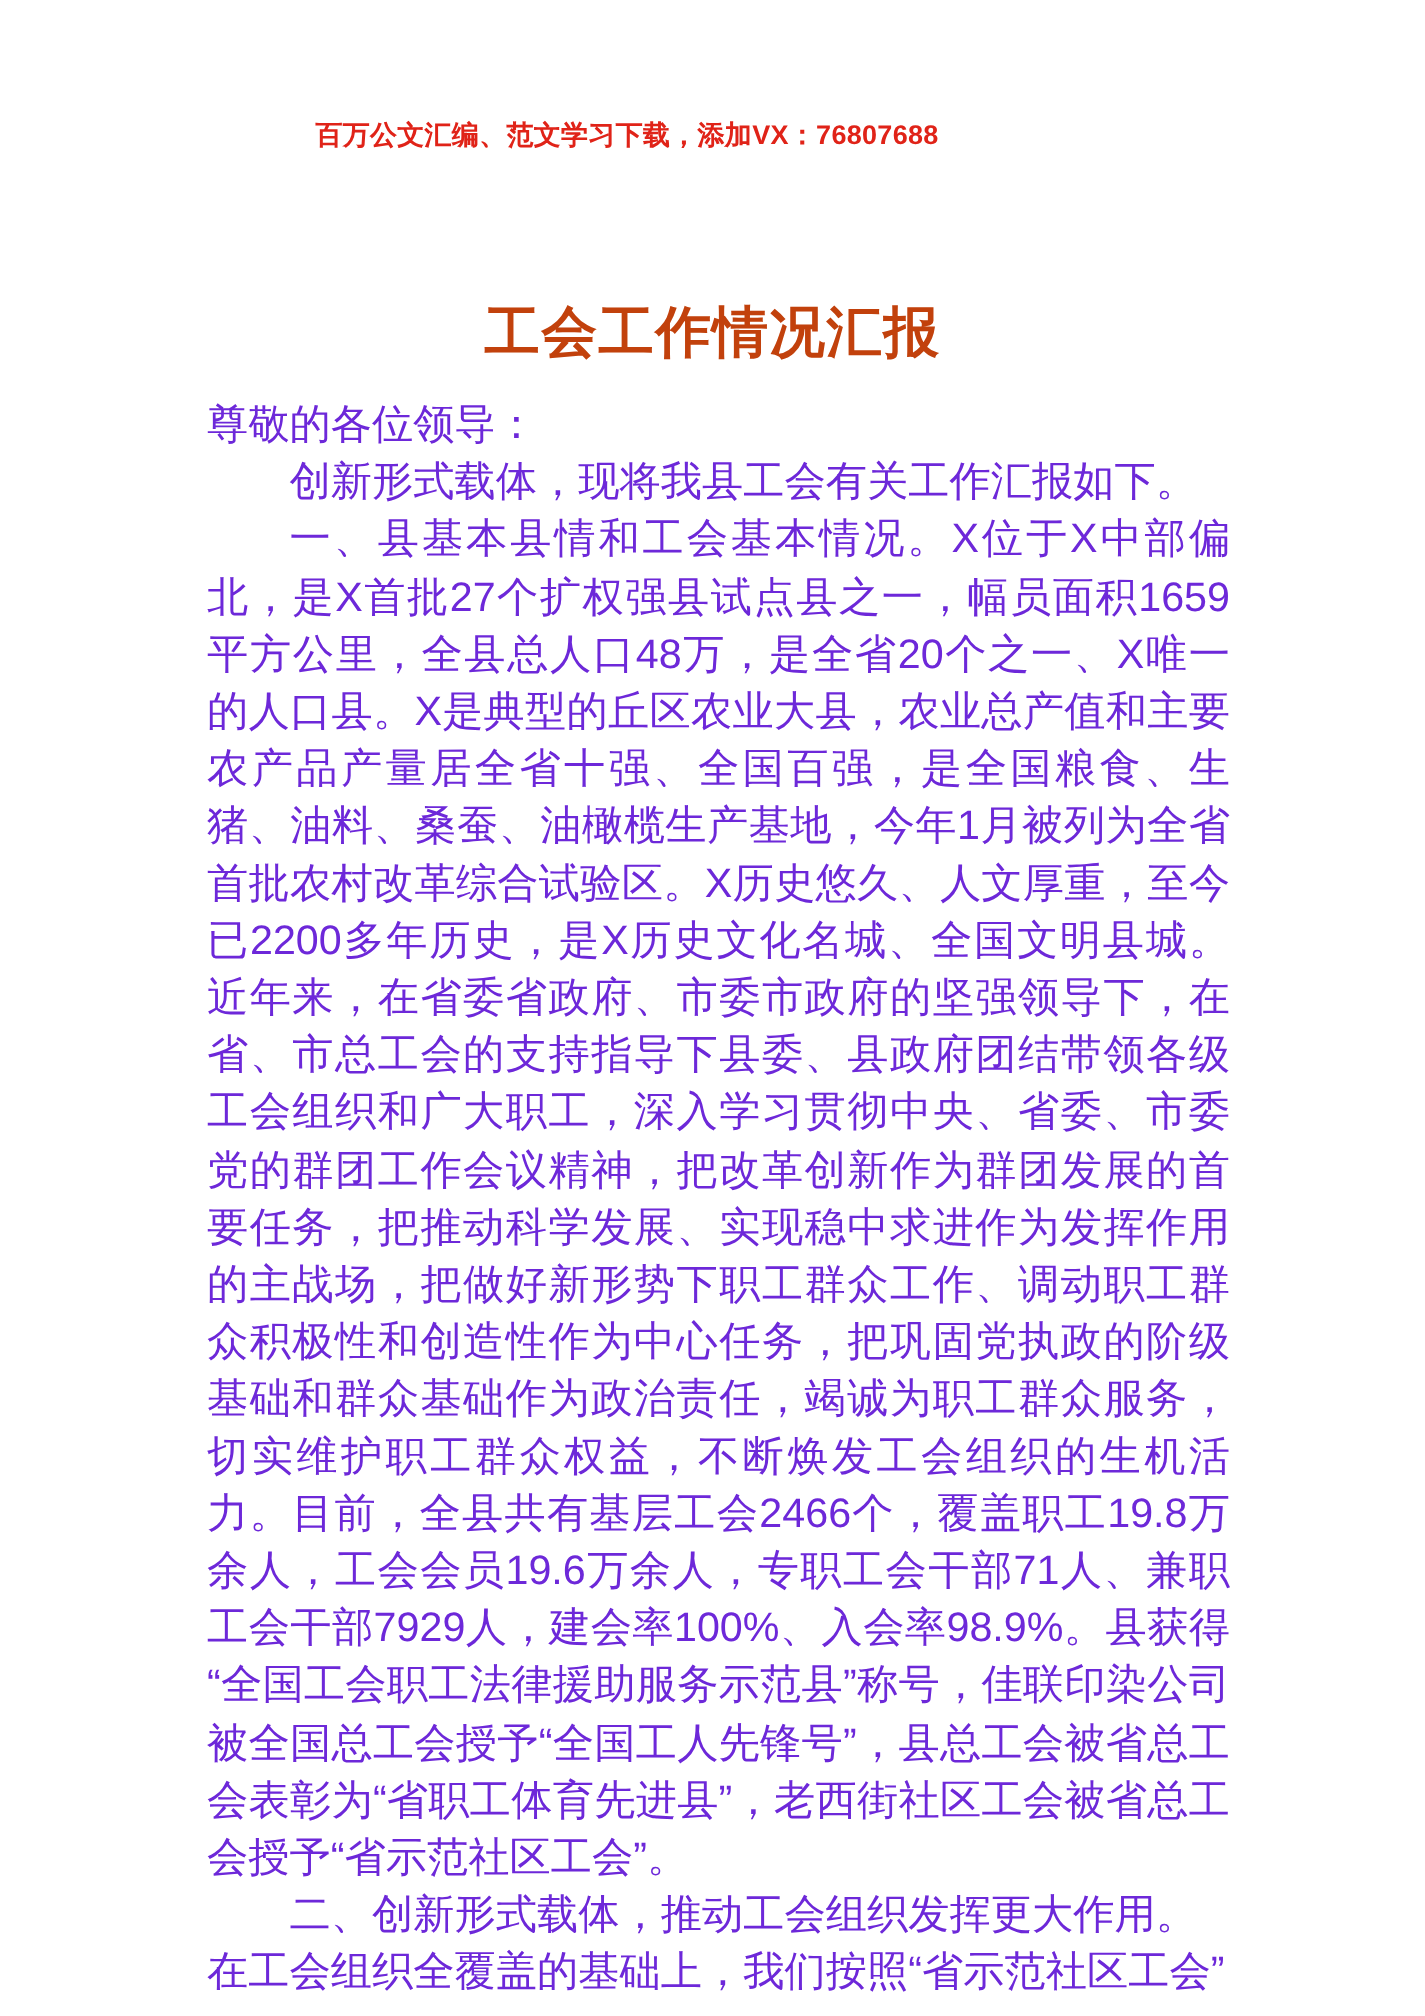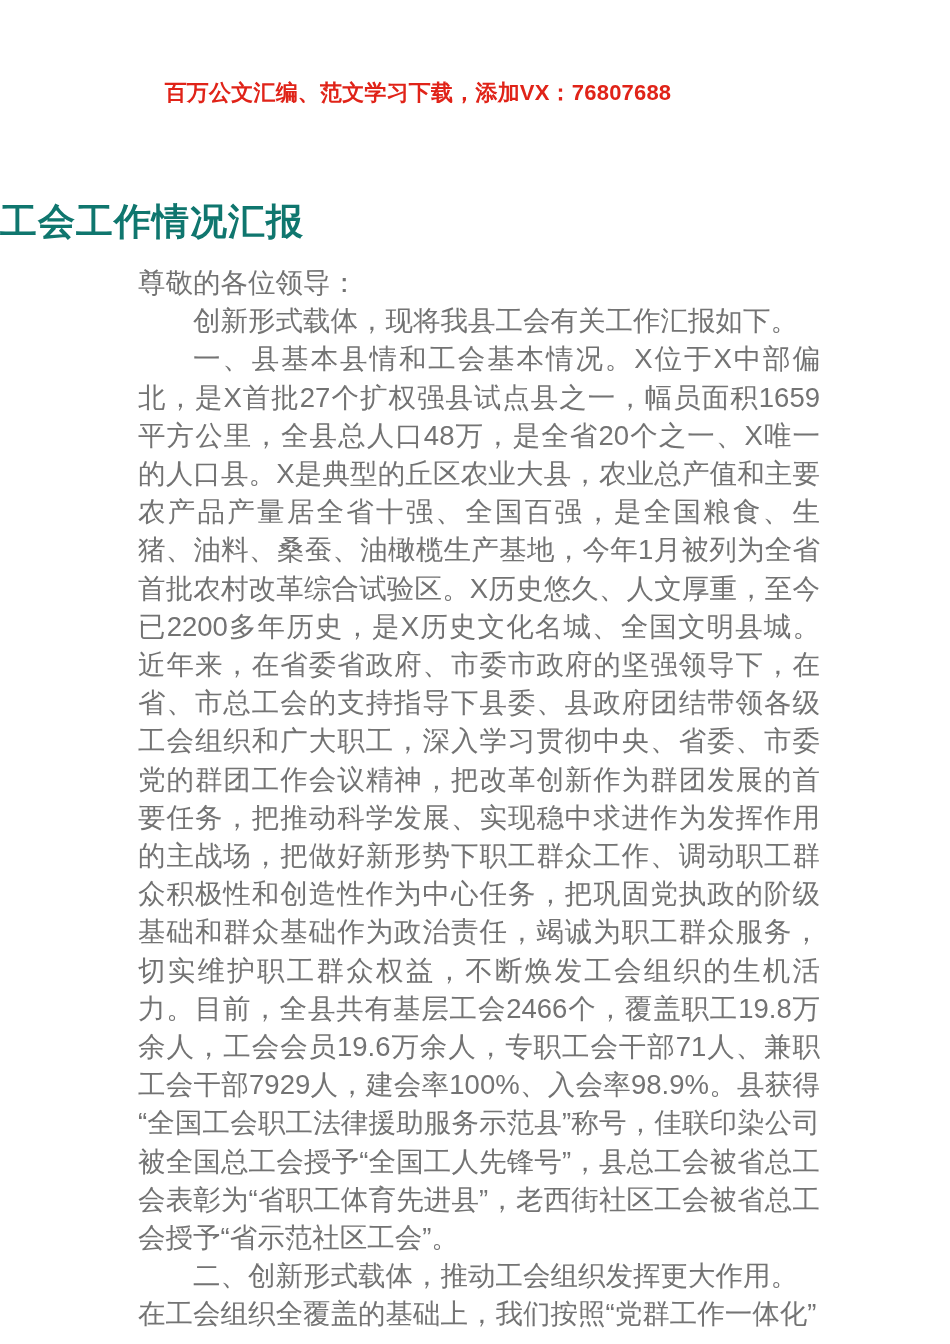--- a/index.html
+++ b/index.html
@@ -20,43 +20,44 @@
     overflow: hidden;
     box-sizing: border-box;
   }
   .promo-banner {
     position: absolute;
     top: 78px;
     left: 0;
     width: 836px;
     text-align: center;
     color: #e02318;
-    font-size: 22px;
+    font-size: 18px;
     font-weight: 700;
     letter-spacing: 0.2px;
     white-space: nowrap;
     font-family: "Liberation Sans", "DejaVu Sans", sans-serif;
   }
   .doc-title {
     position: absolute;
     top: 172px;
     left: 0;
     width: 950px;
+    text-align: center;
     font-size: 37px;
     font-weight: 700;
-    color: #0f766e;
+    color: #c2410c;
     letter-spacing: 1px;
     font-family: "Liberation Sans", "DejaVu Sans", sans-serif;
   }
   .doc-body {
     position: absolute;
     top: 264px;
     left: 138px;
     width: 682px;
-    color: #737373;
+    color: #6d28d9;
     font-size: 27.5px;
     line-height: 38.2px;
     text-align: justify;
     text-justify: inter-ideograph;
     font-family: "Liberation Sans", "DejaVu Sans", sans-serif;
   }
   .doc-body p {
     margin: 0;
     padding: 0;
     text-align: justify;
@@ -79,16 +80,16 @@
 <div class="page">
 
   <div class="promo-banner">百万公文汇编、范文学习下载，添加VX：76807688</div>
 
   <h1 class="doc-title">工会工作情况汇报</h1>
 
   <div class="doc-body">
     <p class="salutation">尊敬的各位领导：</p>
     <p class="indent">创新形式载体，现将我县工会有关工作汇报如下。</p>
     <p class="indent">一、县基本县情和工会基本情况。X位于X中部偏北，是X首批27个扩权强县试点县之一，幅员面积1659平方公里，全县总人口48万，是全省20个之一、X唯一的人口县。X是典型的丘区农业大县，农业总产值和主要农产品产量居全省十强、全国百强，是全国粮食、生猪、油料、桑蚕、油橄榄生产基地，今年1月被列为全省首批农村改革综合试验区。X历史悠久、人文厚重，至今已2200多年历史，是X历史文化名城、全国文明县城。近年来，在省委省政府、市委市政府的坚强领导下，在省、市总工会的支持指导下县委、县政府团结带领各级工会组织和广大职工，深入学习贯彻中央、省委、市委党的群团工作会议精神，把改革创新作为群团发展的首要任务，把推动科学发展、实现稳中求进作为发挥作用的主战场，把做好新形势下职工群众工作、调动职工群众积极性和创造性作为中心任务，把巩固党执政的阶级基础和群众基础作为政治责任，竭诚为职工群众服务，切实维护职工群众权益，不断焕发工会组织的生机活力。目前，全县共有基层工会2466个，覆盖职工19.8万余人，工会会员19.6万余人，专职工会干部71人、兼职工会干部7929人，建会率100%、入会率98.9%。县获得“全国工会职工法律援助服务示范县”称号，佳联印染公司被全国总工会授予“全国工人先锋号”，县总工会被省总工会表彰为“省职工体育先进县”，老西街社区工会被省总工会授予“省示范社区工会”。</p>
-    <p class="indent truncated">二、创新形式载体，推动工会组织发挥更大作用。在工会组织全覆盖的基础上，我们按照“党群工作一体化”</p>
+    <p class="indent truncated">二、创新形式载体，推动工会组织发挥更大作用。在工会组织全覆盖的基础上，我们按照“省示范社区工会”</p>
   </div>
 
 </div>
 
 </body></html>

